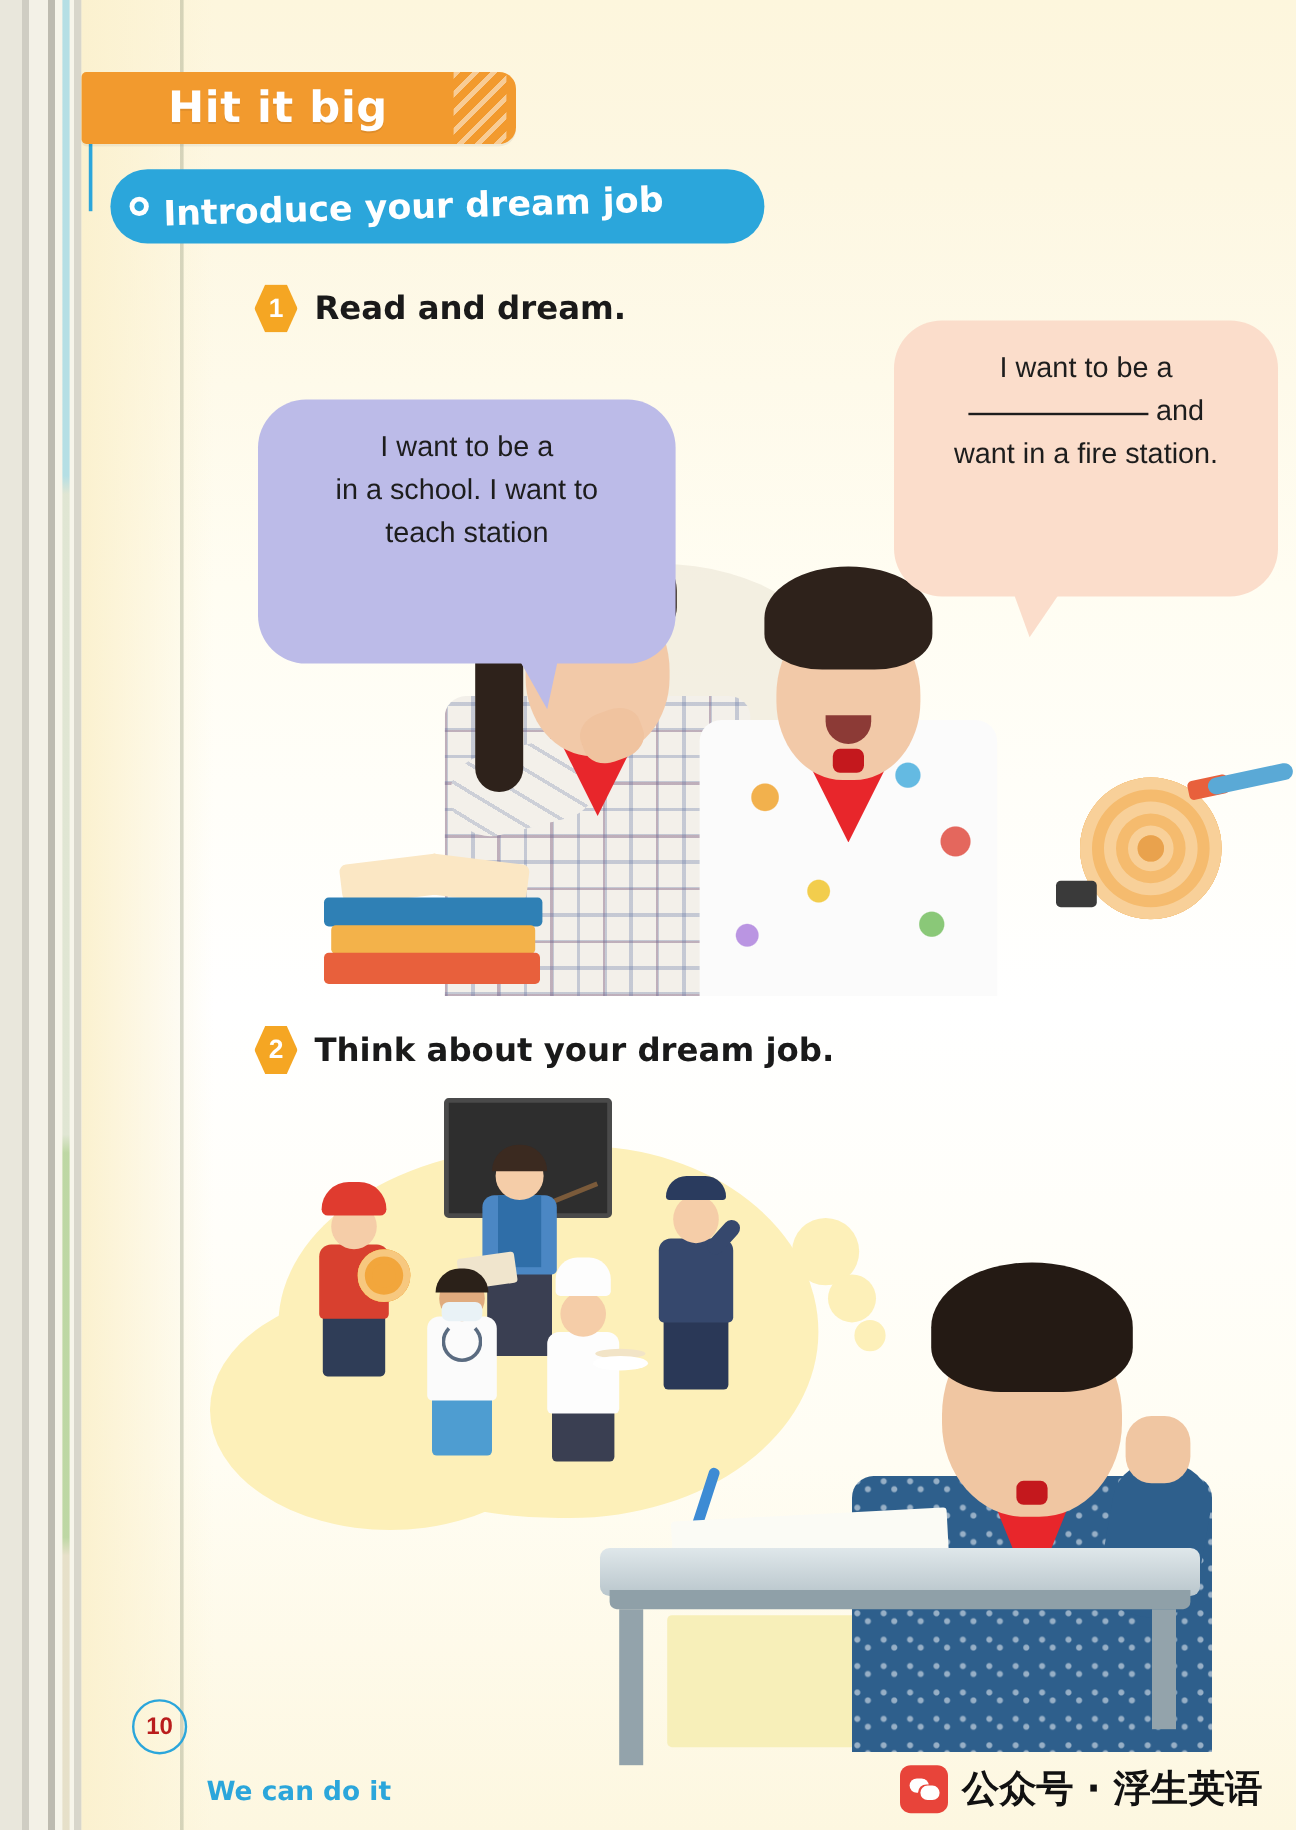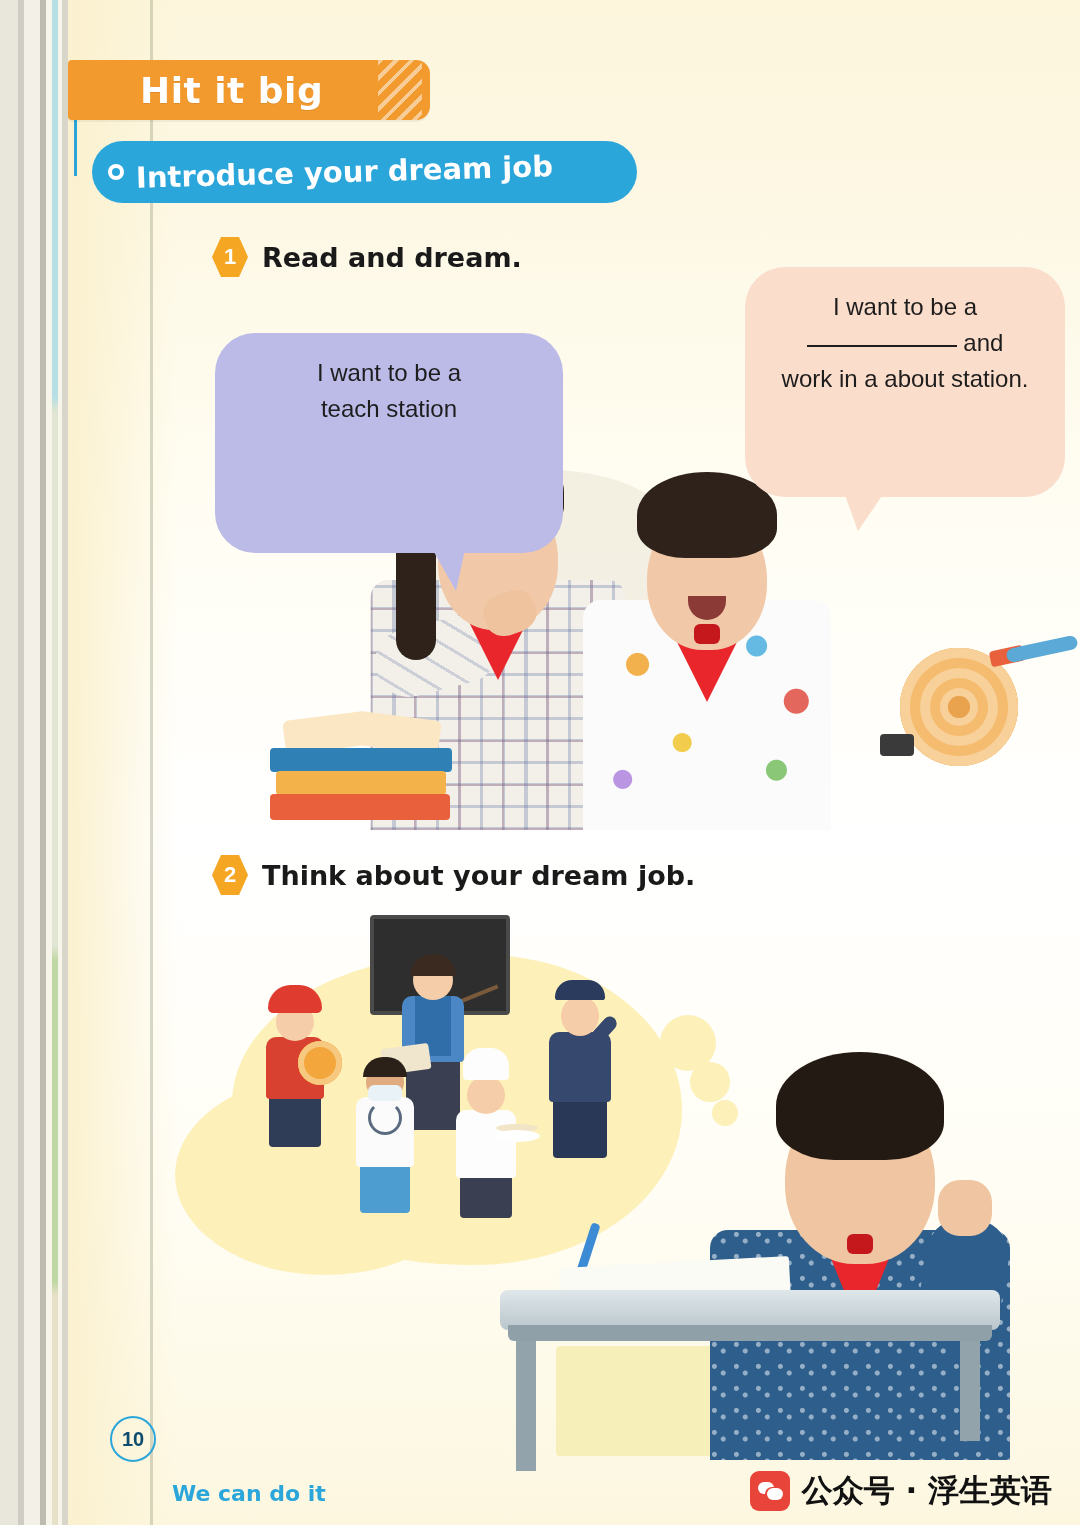--- a/index.html
+++ b/index.html
@@ -513,21 +513,21 @@
     font-family: "DejaVu Sans", sans-serif;
   }
 
   
   .page-num {
     position: absolute;
     left: 110px; top: 1416px;
     width: 42px; height: 42px;
     border: 2px solid #2ba6db;
     border-radius: 50%;
-    color: #0c4a6e;
+    color: #b91c1c;
     font-size: 20px;
     font-weight: 700;
     display: flex; align-items: center; justify-content: center;
   }
   .footer-label {
     position: absolute;
     left: 172px; top: 1481px;
     color: #2ba6db;
     font-size: 22px;
     font-weight: 700;
@@ -630,31 +630,32 @@
     <div class="hose-coil"></div>
     <div class="hose-center"></div>
     <div class="hose-nozzle2"></div>
     <div class="hose-nozzle"></div>
     <div class="hose-foot"></div>
   </div>
 
   <div class="bubble-tail tail-purple"></div>
   <div class="bubble bubble-purple">
     <div>I want to be a</div>
+    <div>in a school. I want to</div>
     <div>teach station</div>
   </div>
 
   <div class="bubble-tail tail-peach"></div>
   <div class="bubble bubble-peach">
     <div>I want to be a</div>
     <div>
       <span class="blank-line short"></span>
       <span>and</span>
     </div>
-    <div>work in a about station.</div>
+    <div>want in a fire station.</div>
   </div>
 
   <div class="task" style="left:212px; top:855px;">
     <span class="task-num">2</span>
     <span class="task-text">Think about your dream job.</span>
   </div>
 
   <div class="thought-cloud c2"></div>
   <div class="thought-cloud"></div>
   <div class="tb1"></div>

